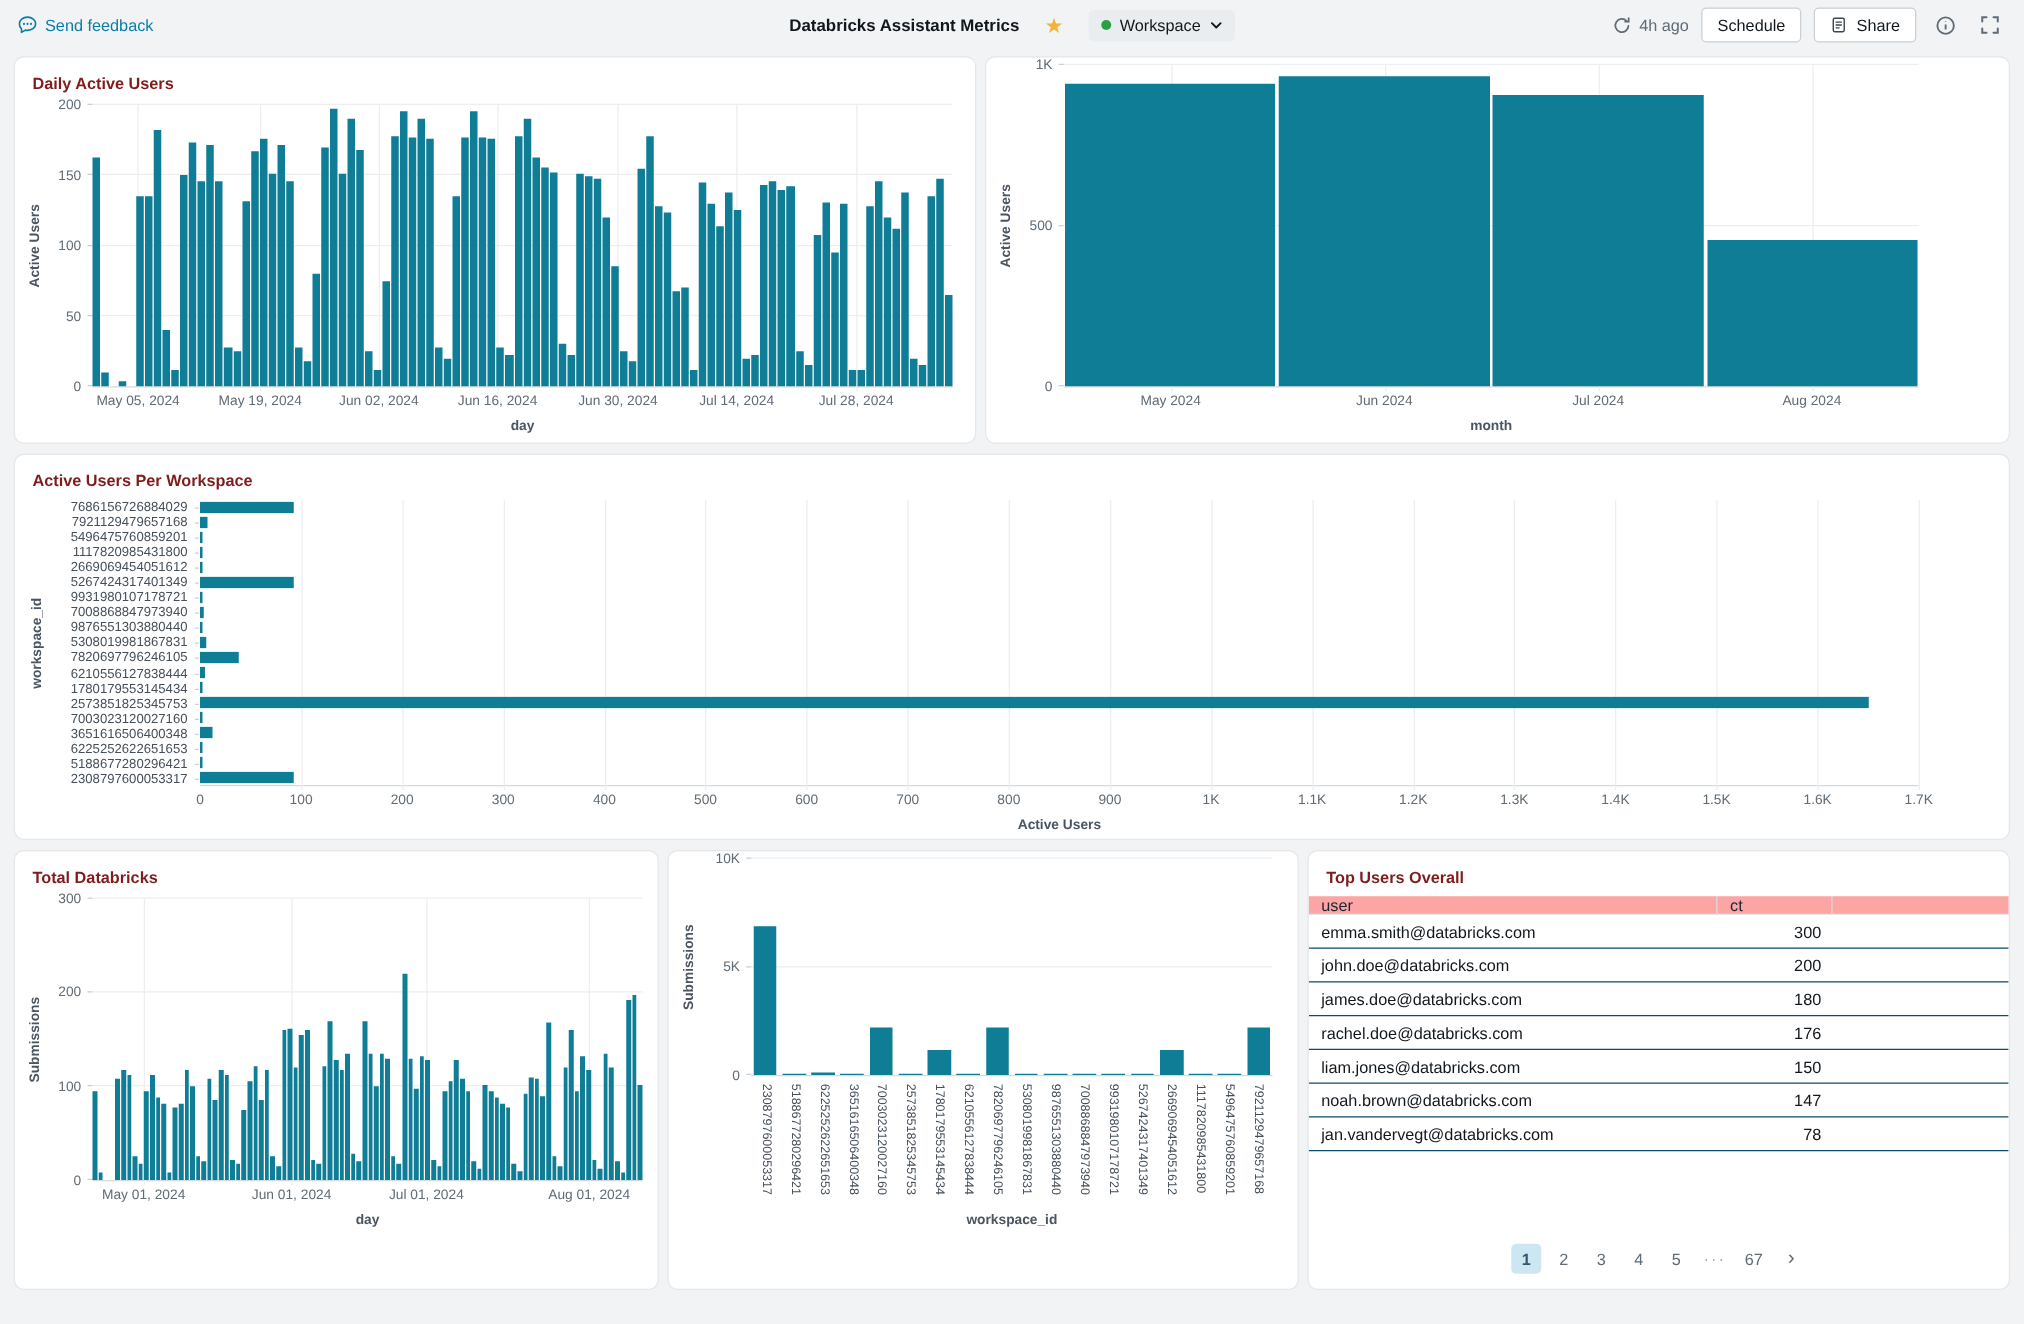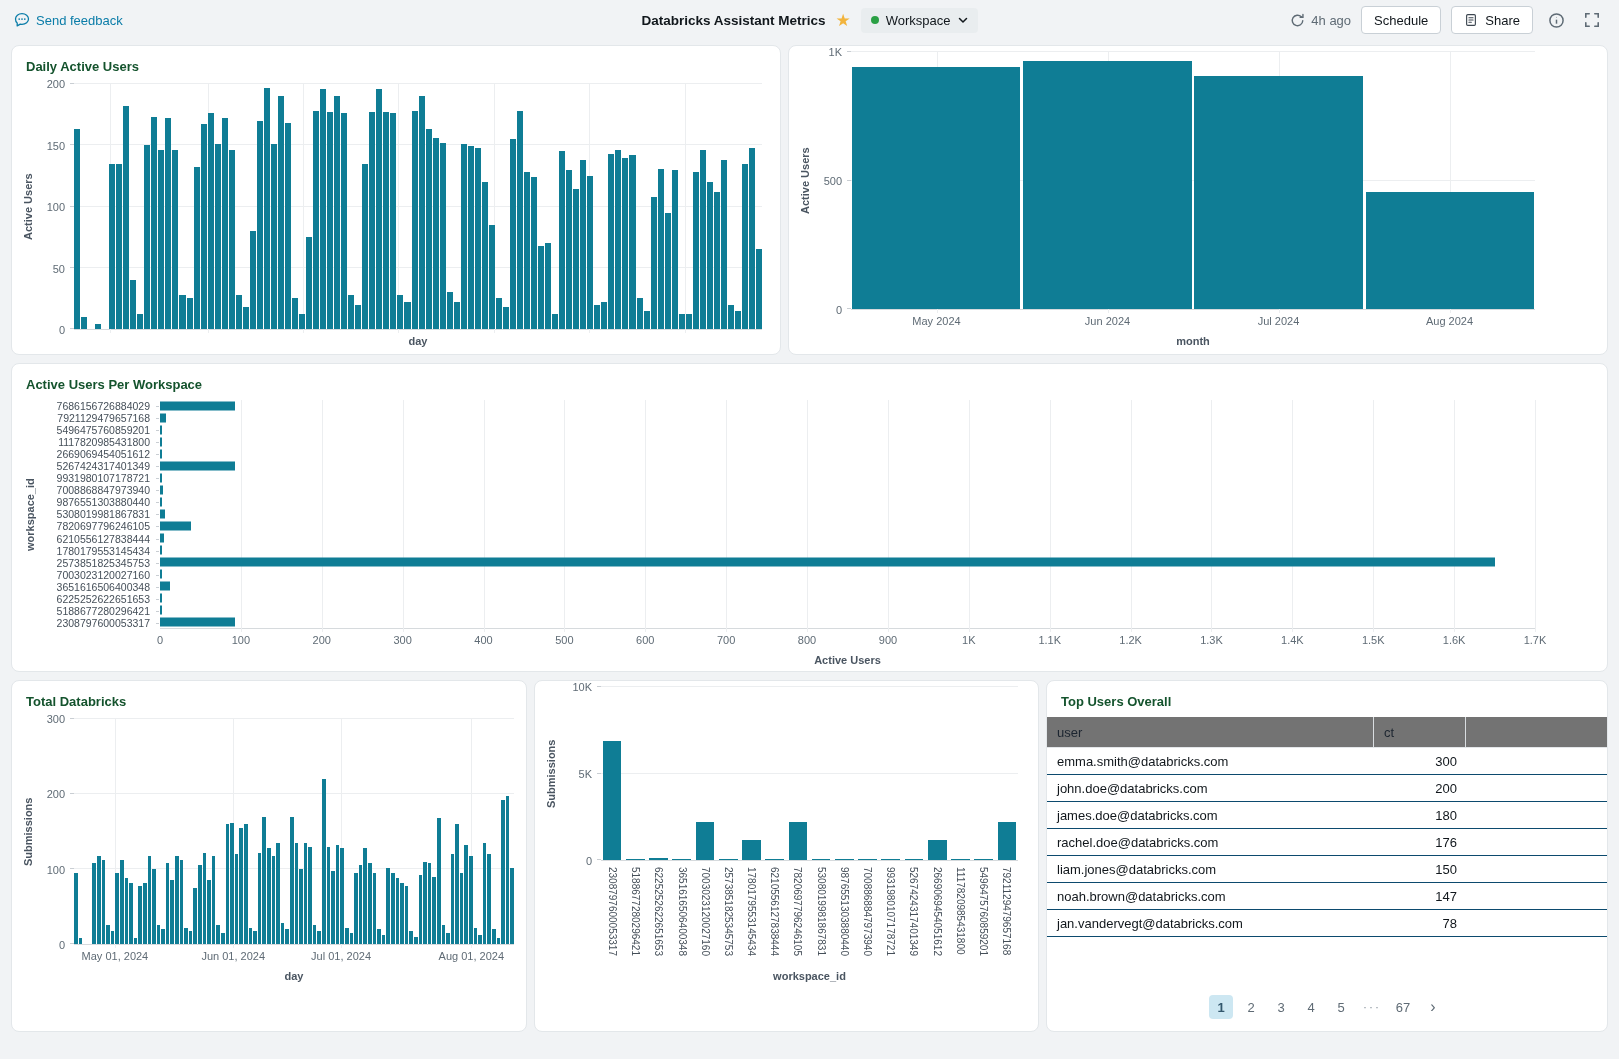--- a/index.html
+++ b/index.html
@@ -2,37 +2,37 @@
 <html style="--teal: #0f7d95; --link: #0a7ca8; --star: #f2b43d; --pubdot: #2aa044; --pgactive: #cde7f2;"><head>
 <meta charset="utf-8">
 <style>
   * { margin:0; padding:0; box-sizing:border-box; }
   html,body { width:1619px; height:1059px; background:#f1f3f5; font-family:"Liberation Sans","DejaVu Sans",sans-serif; color:#11171c; overflow:hidden; }
 
   
   .topbar { height:40px; display:grid; grid-template-columns:1fr auto 1fr; align-items:center; padding:0 14px; }
   .tb-left { display:flex; align-items:center; gap:8px; }
   .feedback { display:flex; align-items:center; gap:6px; color:var(--link); font-size:13px; cursor:pointer; }
-  .tb-center { display:flex; align-items:center; gap:10px; }
+  .tb-center { display:flex; align-items:center; gap:20px; }
   .doc-title { font-size:13.5px; font-weight:600; }
   .star { color:var(--star); font-size:17px; line-height:1; cursor:pointer; }
   .pub-pill { display:flex; align-items:center; gap:7px; background:#e9edef; border-radius:4px; padding:5px 10px; font-size:13px; cursor:pointer; }
   .pub-dot { width:8px; height:8px; border-radius:50%; background:var(--pubdot); }
   .tb-right { display:flex; align-items:center; justify-content:flex-end; gap:10px; color:#5f6b75; }
   .refresh-wrap { display:flex; align-items:center; gap:6px; font-size:13px; cursor:pointer; }
   .btn { display:flex; align-items:center; gap:7px; background:#fff; border:1px solid #c9d0d6; border-radius:4px; height:28px; padding:0 12px; font-size:13px; color:#11171c; cursor:pointer; }
   .icon-btn { display:flex; align-items:center; justify-content:center; width:26px; height:26px; cursor:pointer; color:#5f6b75; }
 
   
   .page { padding:5px 11px 0 11px; display:flex; flex-direction:column; gap:8px; }
   .row1 { display:grid; grid-template-columns:770px 1fr; gap:7px; height:310px; }
   .row2 { height:309px; }
   .row3 { display:grid; grid-template-columns:516px 505px 1fr; gap:7px; height:352px; }
   .card { background:#fff; border:1px solid #e3e7ea; border-radius:8px; display:flex; flex-direction:column; overflow:hidden; position:relative; }
-  .card-title { font-size:13px; font-weight:700; padding:13px 14px 4px 14px; color:#14532d; }
+  .card-title { font-size:13px; font-weight:700; padding:13px 14px 4px 14px; color:#7f1d1d; }
   .chart { flex:1; min-height:0; }
   .row3 .chart.padb { margin-bottom:42px; }
 
   
   .vchart { display:grid; grid-template-columns:16px var(--ytw,30px) 1fr; grid-template-rows:1fr auto 18px; column-gap:4px; padding:6px var(--pr,18px) 6px 8px; height:100%; }
   .vchart .ytitle { grid-area:1/1; }
   .vchart .yticks { grid-area:1/2; position:relative; }
   .vchart .plot  { grid-area:1/3; position:relative; border-bottom:1px solid #d6dadd; }
   .vchart .xticks { grid-area:2/3; position:relative; height:var(--xth,20px); }
   .vchart .xtitle { grid-area:3/3; }
@@ -60,21 +60,21 @@
   .hchart .xticks { grid-area:2/3; position:relative; }
   .hchart .xtitle { grid-area:3/3; }
   .hlab { flex:1; display:flex; align-items:center; justify-content:flex-end; font-size:10.5px; color:#454f59; position:relative; padding-right:5px; }
   .hlab::after { content:""; position:absolute; right:-4px; top:50%; width:3px; height:1px; background:#c9ced3; }
   .hrows { position:absolute; inset:0; display:flex; flex-direction:column; z-index:2; }
   .hrow { flex:1; position:relative; }
   .hbar { position:absolute; left:0; top:50%; transform:translateY(-50%); height:9px; background:var(--teal); }
 
   
   .tbl { display:flex; flex-direction:column; flex:1; min-height:0; }
-  .tbl-head { display:grid; grid-template-columns:1fr 92px 142px; background:#737373; border-bottom:1px solid #e3e6e9; height:31px; align-items:center; font-size:13px; color:#1c2530; margin-top:4px; }
+  .tbl-head { display:grid; grid-template-columns:1fr 92px 142px; background:#fca5a5; border-bottom:1px solid #e3e6e9; height:15px; align-items:center; font-size:13px; color:#1c2530; margin-top:4px; }
   .tbl-head .th { padding:0 10px; height:100%; display:flex; align-items:center; }
   .tbl-head .th + .th { border-left:1px solid #d9dde0; }
   .tbl-body { height:208px; overflow:hidden; }
   .trow { display:grid; grid-template-columns:1fr 92px 142px; height:27px; align-items:center; border-bottom:1px solid #0c4a6e; font-size:13px; }
   .td-user { padding-left:10px; color:#11171c; }
   .td-ct { text-align:right; padding-right:8px; }
   .pagination { position:absolute; left:0; right:0; bottom:12px; display:flex; align-items:center; justify-content:center; gap:6px; background:#fff; padding-top:8px; }
   .page-item { min-width:24px; height:24px; display:flex; align-items:center; justify-content:center; font-size:13px; color:#5f6b75; border-radius:4px; cursor:pointer; padding:0 4px; }
   .page-item.active { background:var(--pgactive); color:#33576d; font-weight:600; }
   .page-ellipsis { color:#8b959e; font-size:12px; letter-spacing:2px; cursor:default; }
@@ -273,20 +273,29 @@
               <div class="bar" style="height: 60%;"></div>
               <div class="bar" style="height: 56%;"></div>
               <div class="bar" style="height: 69%;"></div>
               <div class="bar" style="height: 10%;"></div>
               <div class="bar" style="height: 7.5%;"></div>
               <div class="bar" style="height: 67.5%;"></div>
               <div class="bar" style="height: 74%;"></div>
               <div class="bar" style="height: 32.5%;"></div>
             </div>
           </div>
+          <div class="xticks">
+            <span class="xtick" style="left: 5.3%;">May 05, 2024</span>
+            <span class="xtick" style="left: 19.5%;">May 19, 2024</span>
+            <span class="xtick" style="left: 33.3%;">Jun 02, 2024</span>
+            <span class="xtick" style="left: 47.1%;">Jun 16, 2024</span>
+            <span class="xtick" style="left: 61.1%;">Jun 30, 2024</span>
+            <span class="xtick" style="left: 74.9%;">Jul 14, 2024</span>
+            <span class="xtick" style="left: 88.8%;">Jul 28, 2024</span>
+          </div>
           <div class="xtitle axtitle">day</div>
         </div>
     </div>
     <div class="card">
       <div class="chart vchart" style="--pr:72px; --ytw:30px;">
           <div class="ytitle axtitle">Active Users</div>
           <div class="yticks">
             <span class="ytick" style="bottom: 0%;">0</span>
             <span class="ytick" style="bottom: 50%;">500</span>
             <span class="ytick" style="bottom: 100%;">1K</span>

